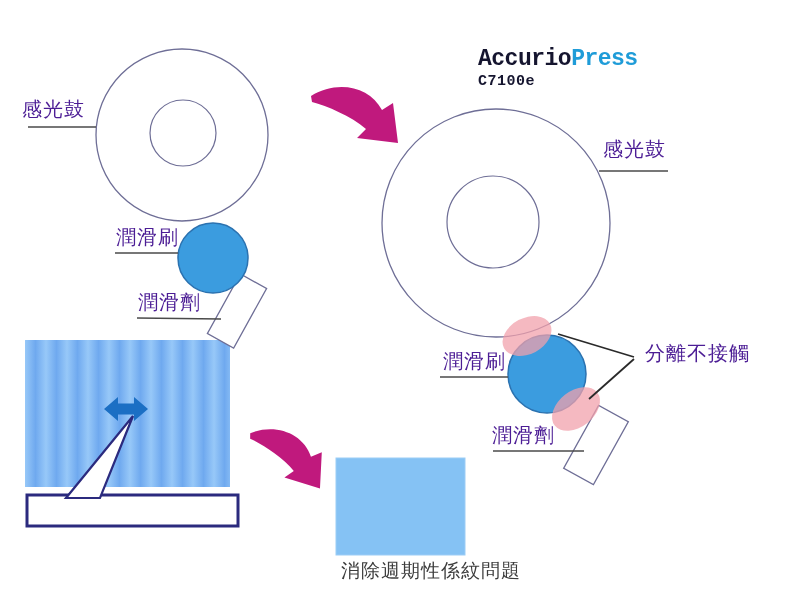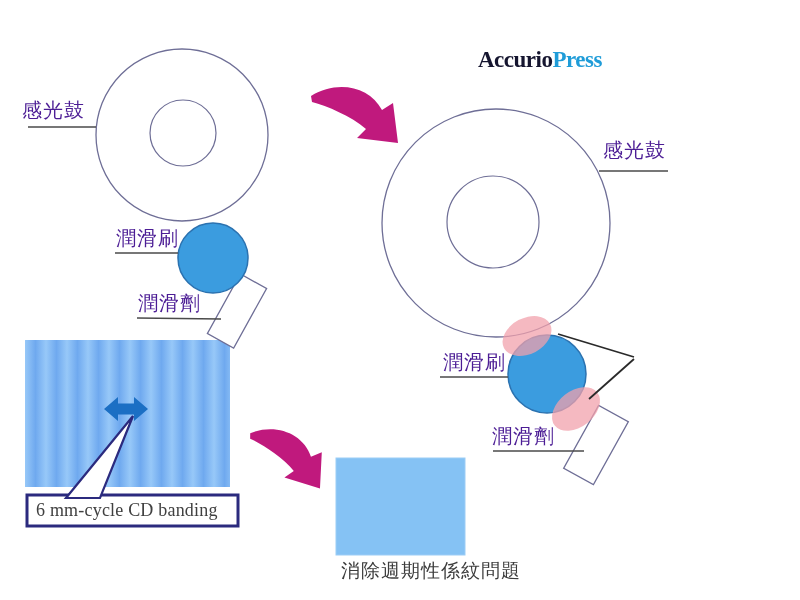--- a/index.html
+++ b/index.html
@@ -1,18 +1,18 @@
 <!DOCTYPE html>
 <html><head>
 <meta charset="utf-8">
 <style>
   html,body{margin:0;padding:0;background:#fff;}
   #stage{
     position:relative;width:800px;height:600px;background:#ffffff;overflow:hidden;
-    font-family:Liberation Serif, serif;
+    font-family:Liberation Mono, monospace;
   }
   #shapes{position:absolute;left:0;top:0;z-index:2;}
   .band-rect{
     position:absolute;left:25px;top:340px;width:205px;height:147px;z-index:1;
     background:repeating-linear-gradient(90deg,#97c8f8 0px,#6fa9ef 10.5px,#97c8f8 21px);
   }
   .lbl{
     position:absolute;z-index:3;color:#4c1d95;font-size:20px;font-weight:500;
     letter-spacing:1px;white-space:nowrap;line-height:1.15;
   }
@@ -78,27 +78,28 @@
     <polyline points="558,334 634,357" fill="none" stroke="#2a2a2a" stroke-width="1.7"></polyline>
     <polyline points="589,399 634,359" fill="none" stroke="#2a2a2a" stroke-width="1.7"></polyline>
 
     <rect x="336" y="458" width="129" height="97" fill="#85c2f4" stroke="#9ccdf6" stroke-width="1"></rect>
   </svg>
 
   <div class="logo">
     <div>
       <span class="brand">Accurio</span><span class="product">Press</span>
     </div>
+    <div class="model">C7100e</div>
   </div>
 
   <div class="lbl" style="left:22px;top:99px;">感光鼓</div>
   <div class="lbl" style="left:116px;top:227px;">潤滑刷</div>
   <div class="lbl" style="left:138px;top:292px;">潤滑劑</div>
 
   <div class="lbl" style="left:603px;top:139px;">感光鼓</div>
   <div class="lbl" style="left:443px;top:351px;">潤滑刷</div>
   <div class="lbl" style="left:492px;top:425px;">潤滑劑</div>
+  <div class="lbl" style="left:645px;top:343px;">分離不接觸</div>
 
-  <div class="callout-text">6 mm-cycle CD banding</div>
 
   <div class="result-caption">消除週期性係紋問題</div>
 
 </div>
 
 </body></html>

